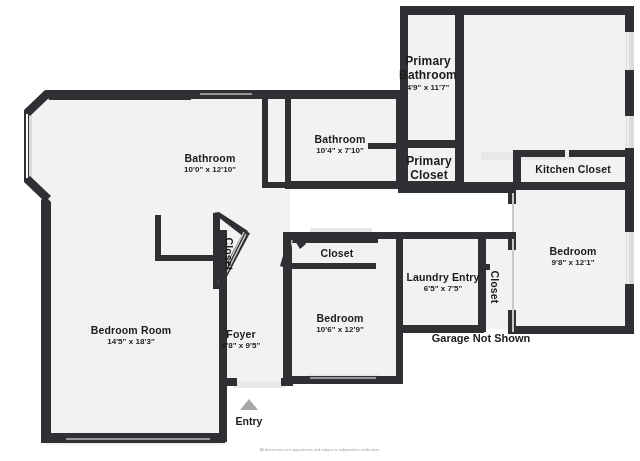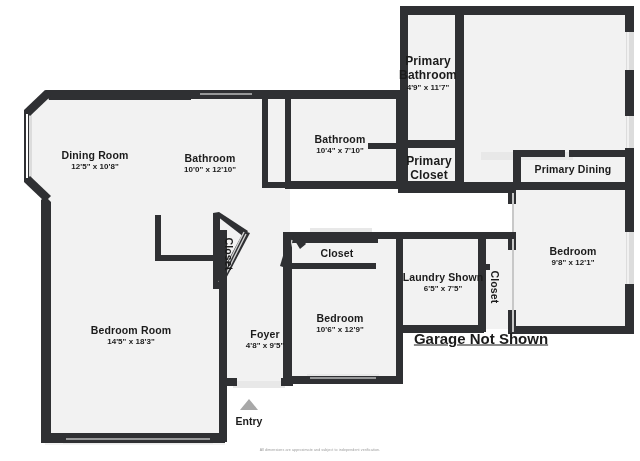--- a/index.html
+++ b/index.html
@@ -47,26 +47,25 @@
   }
   .room-label.two-line .rname {
     font-size: 12px;
   }
   .room-label.rot {
     transform: translate(-50%, -50%) rotate(90deg);
   }
   .note-label {
     position: absolute;
     transform: translate(-50%, -50%);
-    font-size: 15px;
+    font-size: 11px;
     font-weight: bold;
     color: #1b1b1b;
     white-space: nowrap;
     pointer-events: none;
-    text-decoration: underline;
   }
   .entry-marker {
     position: absolute;
     width: 0;
     height: 0;
     border-left: 9px solid transparent;
     border-right: 9px solid transparent;
     border-bottom: 11px solid #a8a8a8;
     transform: translate(-50%, 0);
   }
@@ -242,36 +241,32 @@
       <line x1="66" y1="439" x2="210" y2="439"></line>
       <line x1="310" y1="378" x2="376" y2="378"></line>
       <line x1="200" y1="94" x2="252" y2="94"></line>
       <line x1="628" y1="32" x2="628" y2="70"></line>
       <line x1="628" y1="116" x2="628" y2="148"></line>
       <line x1="628" y1="232" x2="628" y2="284"></line>
     </g>
 
   </svg>
 
-  <div class="room-label" style="left:95px; top:160px;">
-    <span class="rname">Dining Room</span>
-    <span class="rdim">12'5" x 10'8"</span>
-  </div>
 
   <div class="room-label" style="left:210px; top:163px;">
     <span class="rname">Bathroom</span>
     <span class="rdim">10'0" x 12'10"</span>
   </div>
 
   <div class="room-label" style="left:131px; top:335px;">
     <span class="rname">Bedroom Room</span>
     <span class="rdim">14'5" x 18'3"</span>
   </div>
 
-  <div class="room-label" style="left:265px; top:339px;">
+  <div class="room-label" style="left:241px; top:339px;">
     <span class="rname">Foyer</span>
     <span class="rdim">4'8" x 9'5"</span>
   </div>
 
   <div class="room-label" style="left:340px; top:144px;">
     <span class="rname">Bathroom</span>
     <span class="rdim">10'4" x 7'10"</span>
   </div>
 
   <div class="room-label two-line" style="left:428px; top:73px;">
@@ -285,31 +280,31 @@
     <span class="rname">Bedroom</span>
     <span class="rdim">10'6" x 12'9"</span>
   </div>
 
   <div class="room-label" style="left:573px; top:256px;">
     <span class="rname">Bedroom</span>
     <span class="rdim">9'8" x 12'1"</span>
   </div>
 
   <div class="room-label" style="left:443px; top:282px;">
-    <span class="rname">Laundry Shown</span>
+    <span class="rname">Laundry Entry</span>
     <span class="rdim">6'5" x 7'5"</span>
   </div>
 
   <div class="room-label two-line" style="left:429px; top:168px;">
     <span class="rname">Primary</span>
     <span class="rname">Closet</span>
   </div>
 
   <div class="room-label" style="left:573px; top:169px;">
-    <span class="rname">Primary Dining</span>
+    <span class="rname">Kitchen Closet</span>
   </div>
 
   <div class="room-label rot" style="left:229px; top:254px;">
     <span class="rname">Closet</span>
   </div>
 
   <div class="room-label" style="left:337px; top:253px;">
     <span class="rname">Closet</span>
   </div>
 

